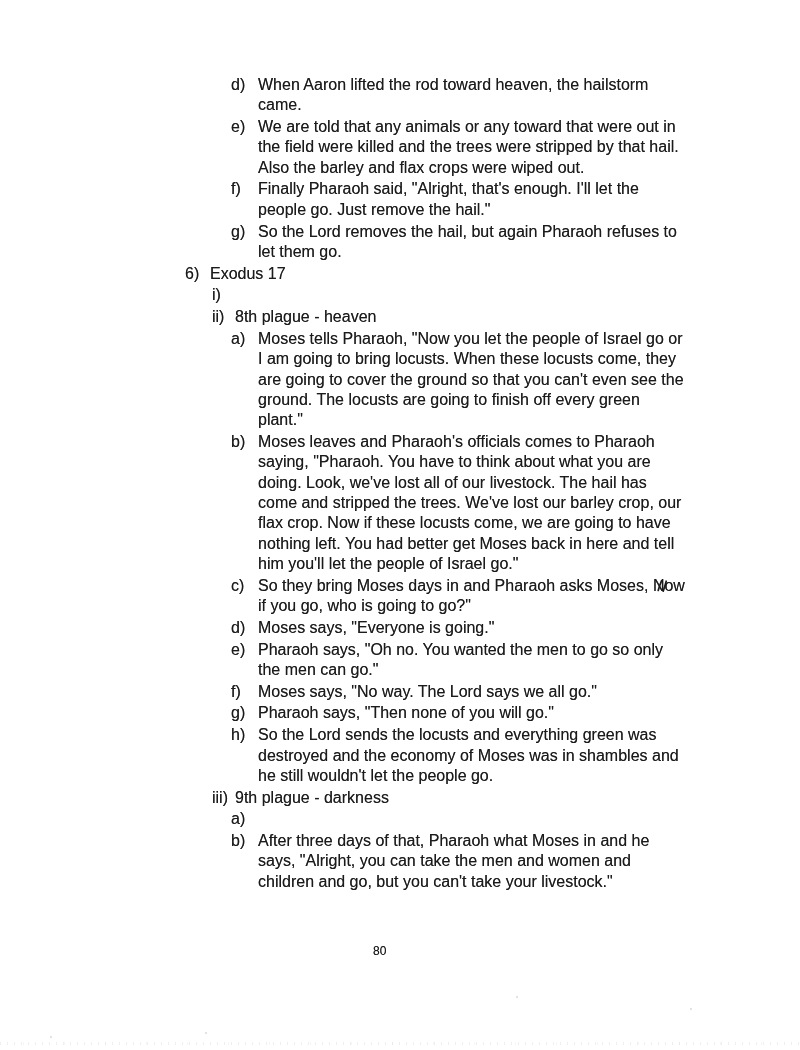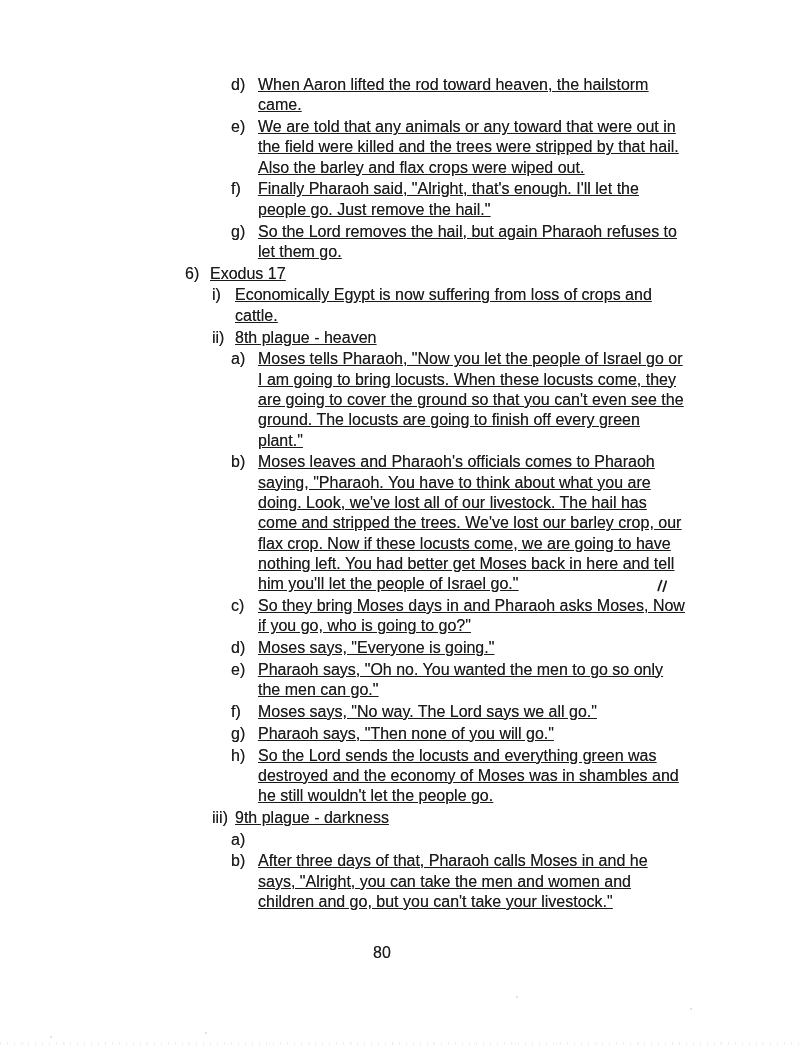--- a/index.html
+++ b/index.html
@@ -23,32 +23,32 @@
     width: 800px;
     font-size: 16px;
     line-height: 20.3px;
     text-shadow: 0 0 0.35px rgba(0,0,0,0.6);
   }
   .item {
     display: flex;
     margin-bottom: 1.5px;
   }
   .item .marker { flex: 0 0 auto; }
-  .item .text   { white-space: pre-line; text-decoration: underline; }
+  .item .text   { white-space: pre-line; }
   .l1 { margin-left: 185px; }
   .l1 .marker { width: 25px; }
   .l2 { margin-left: 212px; }
   .l2 .marker { width: 23px; }
   .l3 { margin-left: 231px; }
   .l3 .marker { width: 27px; }
   .page-number {
     position: absolute;
     left: 373px;
     top: 944px;
-    font-size: 16px;
+    font-size: 12px;
     text-shadow: 0 0 0.35px rgba(0,0,0,0.6);
   }
   .hand-mark {
     position: absolute;
     left: 653px;
     top: 577px;
     width: 18px;
     height: 18px;
   }
   .noise-strip {
@@ -104,22 +104,20 @@
 let them go.</div>
     </div>
 
     <div class="item l1">
       <span class="marker">6)</span>
       <div class="text">Exodus 17</div>
     </div>
 
     <div class="item l2">
       <span class="marker">i)</span>
-      <div class="text">Economically Egypt is now suffering from loss of crops and
-cattle.</div>
     </div>
 
     <div class="item l2">
       <span class="marker">ii)</span>
       <div class="text">8th plague - heaven</div>
     </div>
 
     <div class="item l3">
       <span class="marker">a)</span>
       <div class="text">Moses tells Pharaoh, "Now you let the people of Israel go or
@@ -178,21 +176,21 @@
       <span class="marker">iii)</span>
       <div class="text">9th plague - darkness</div>
     </div>
 
     <div class="item l3">
       <span class="marker">a)</span>
     </div>
 
     <div class="item l3">
       <span class="marker">b)</span>
-      <div class="text">After three days of that, Pharaoh calls Moses in and he
+      <div class="text">After three days of that, Pharaoh what Moses in and he
 says, "Alright, you can take the men and women and
 children and go, but you can't take your livestock."</div>
     </div>
 
   </div>
 
   <svg class="hand-mark" viewBox="0 0 18 18" xmlns="http://www.w3.org/2000/svg">
     <path d="M5.2 13.5 Q6.2 9.5 8.6 3.6" fill="none" stroke="#1c1c1c" stroke-width="1.7" stroke-linecap="round"></path>
     <path d="M10.2 14.2 Q12.0 9.0 13.2 4.2" fill="none" stroke="#1c1c1c" stroke-width="1.7" stroke-linecap="round"></path>
   </svg>

